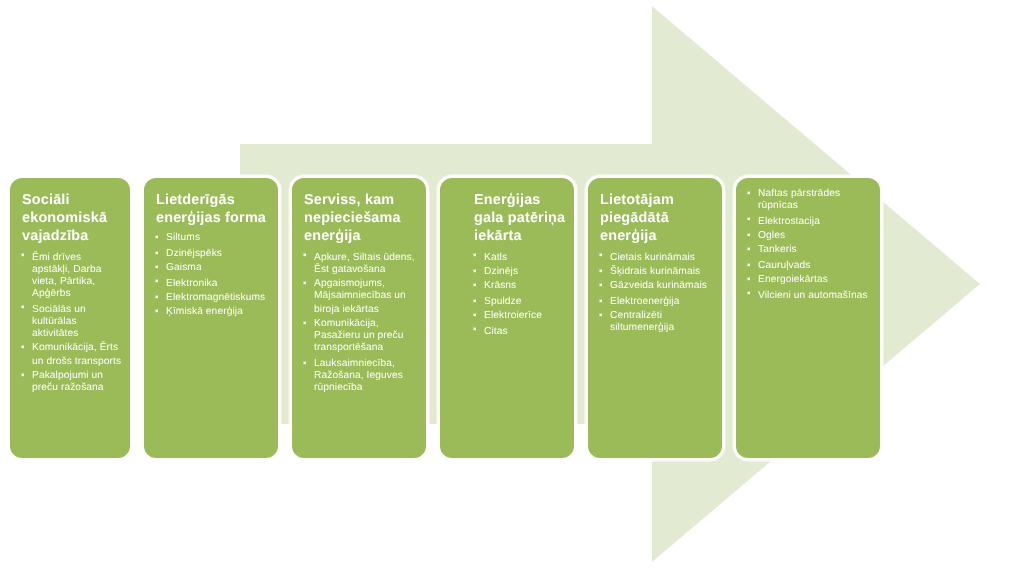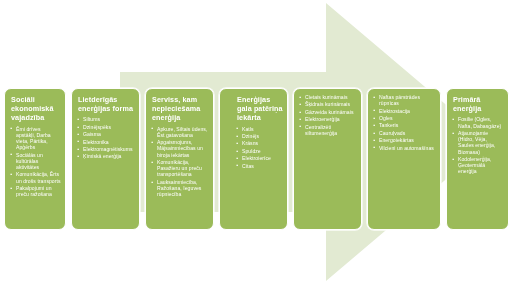--- a/index.html
+++ b/index.html
@@ -152,20 +152,21 @@
         <li>Katls</li>
         <li>Dzinējs</li>
         <li>Krāsns</li>
         <li>Spuldze</li>
         <li>Elektroierīce</li>
         <li>Citas</li>
       </ul>
     </div>
 
     <div class="stage-box box-5">
+      <div class="box-title">Lietotājam piegādātā enerģija</div>
       <ul class="bullets">
         <li>Cietais kurināmais</li>
         <li>Šķidrais kurināmais</li>
         <li>Gāzveida kurināmais</li>
         <li>Elektroenerģija</li>
         <li>Centralizēti siltumenerģija</li>
       </ul>
     </div>
 
     <div class="stage-box box-6">
@@ -173,23 +174,15 @@
         <li>Naftas pārstrādes rūpnīcas</li>
         <li>Elektrostacija</li>
         <li>Ogles</li>
         <li>Tankeris</li>
         <li>Cauruļvads</li>
         <li>Energoiekārtas</li>
         <li>Vilcieni un automašīnas</li>
       </ul>
     </div>
 
-    <div class="stage-box box-7">
-      <div class="box-title">Primārā enerģija</div>
-      <ul class="bullets">
-        <li>Fosilie (Ogles, Nafta, Dabasgāze)</li>
-        <li>Atjaunojamie (Hidro, Vēja, Saules enerģija, Biomasa)</li>
-        <li>Kodolenerģija, Ģeotermālā enerģija</li>
-      </ul>
-    </div>
 
   </div>
 </div>
 
 </body></html>

